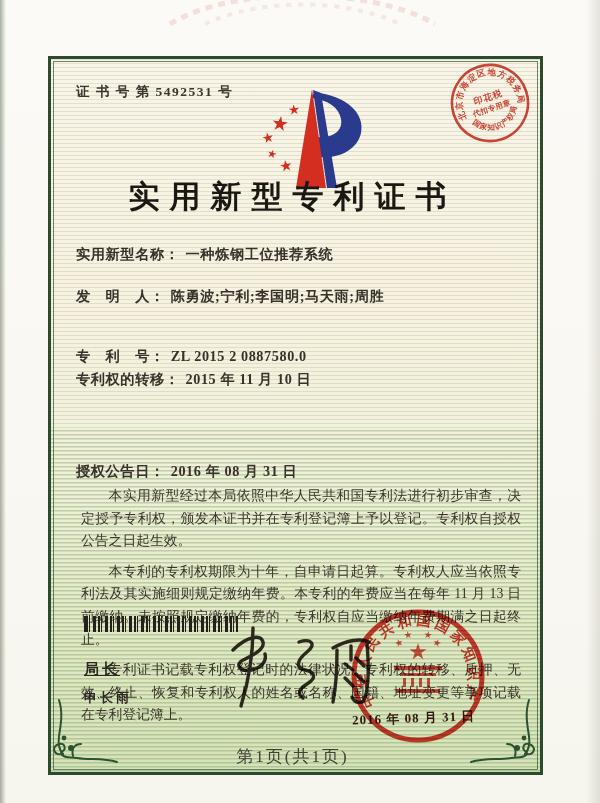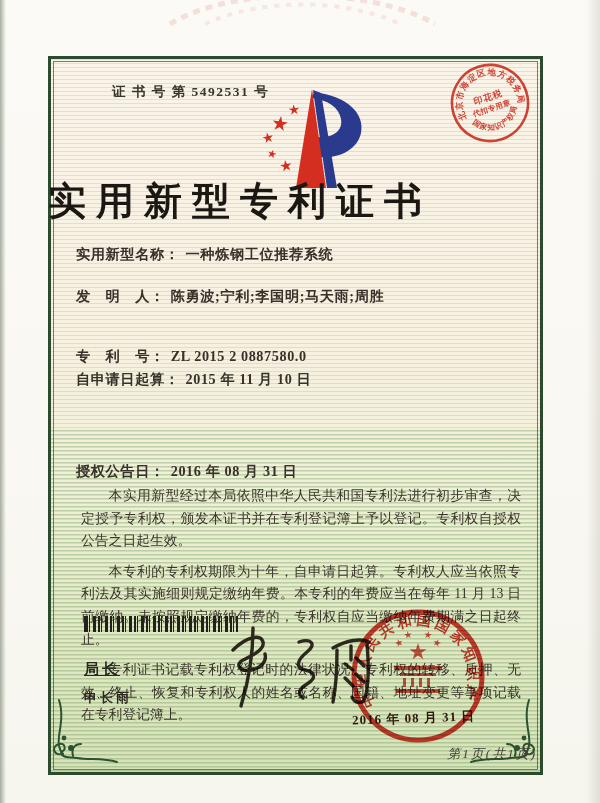--- a/index.html
+++ b/index.html
@@ -19,32 +19,32 @@
     background:linear-gradient(180deg,#faf4e9 0%,#f8f1e1 36%,#f0f0da 60%,#e2e8c6 82%,#d6e2ba 100%);}
   .frame-inner{position:absolute;inset:2px;border:1px solid rgba(58,92,62,.75);}
   .lines-all{position:absolute;inset:0;opacity:.22;
     background:repeating-linear-gradient(180deg,rgba(110,155,85,.9) 0 1px,rgba(110,155,85,0) 1px 4px);}
   .lines-bottom{position:absolute;left:0;right:0;top:52%;bottom:0;opacity:.4;
     background:repeating-linear-gradient(180deg,rgba(105,150,80,.9) 0 1px,rgba(105,150,80,0) 1px 4px);}
 
   .ghost-arcs{position:absolute;left:150px;top:-20px;opacity:.5;}
 
   .cert-number{position:absolute;left:76px;top:83px;font-size:13.5px;font-weight:600;
-    color:#3a352e;letter-spacing:1.5px;white-space:nowrap;margin-left:36px;}
+    color:#3a352e;letter-spacing:1.5px;white-space:nowrap;}
 
   .logo{position:absolute;left:252px;top:86px;}
 
   .tax-stamp{position:absolute;left:447px;top:60px;transform:rotate(-18deg);mix-blend-mode:multiply;opacity:.92;}
   .stamp-arc-top{font-size:8.5px;letter-spacing:1.1px;fill:#cf392a;font-weight:700;}
   .stamp-arc-bottom{font-size:7.5px;letter-spacing:.8px;fill:#cf392a;font-weight:700;}
   .stamp-center1{font-size:9px;letter-spacing:1px;fill:#cf392a;font-weight:700;text-anchor:middle;}
   .stamp-center2{font-size:7.5px;letter-spacing:.4px;fill:#cf392a;font-weight:700;text-anchor:middle;}
 
-  .title{position:absolute;left:48px;top:176px;width:489px;
-    font-size:38px;font-weight:700;color:#1b1713;letter-spacing:10px;}
+  .title{position:absolute;left:48px;top:176px;width:489px;text-align:center;
+    font-size:31px;font-weight:700;color:#1b1713;letter-spacing:10px;}
 
   .row{position:absolute;left:76px;font-size:14.2px;font-weight:600;color:#37312a;
     letter-spacing:.6px;white-space:nowrap;}
   .row .lab{margin-right:6px;}
   .r0{top:245px}.r1{top:287px}.r2{top:347px}.r3{top:370px}.r4{top:409px}.r5{top:462px}
 
   .paras{position:absolute;left:73px;top:477px;width:456px;color:#3b342b;
     font-size:13.8px;line-height:22.6px;text-align:justify;}
   .paras p{margin:8px;text-indent:2em;}
 
@@ -62,22 +62,22 @@
 
   .official-seal{position:absolute;left:336px;top:594px;mix-blend-mode:multiply;opacity:.9;}
   .seal-ring-text{font-size:14.5px;letter-spacing:3.5px;fill:#d8281c;font-weight:700;}
   .seal-date{position:absolute;left:352px;top:709px;width:150px;font-size:13px;font-weight:700;
     color:#401d12;letter-spacing:1px;white-space:nowrap;mix-blend-mode:multiply;transform:rotate(-2deg);}
 
   .ornament{position:absolute;}
   .orn-left{left:49px;top:698px;}
   .orn-right{left:467px;top:698px;transform:scaleX(-1);}
 
-  .footer{position:absolute;left:48px;top:745px;width:489px;text-align:right;
-    font-size:13px;color:#423e36;letter-spacing:2px;font-style:italic;}
+  .footer{position:absolute;left:48px;top:745px;width:489px;text-align:center;
+    font-size:17px;color:#423e36;letter-spacing:2px;}
 </style>
 </head>
 <body>
 
 <div class="page">
   <div class="edge-left"></div>
   <div class="edge-right"></div>
 
   <div class="frame">
     <div class="lines-all"></div>
@@ -121,21 +121,21 @@
   <div class="row r0">
     <span class="lab">实用新型名称：</span><span class="val">一种炼钢工位推荐系统</span>
   </div>
   <div class="row r1">
     <span class="lab">发　明　人：</span><span class="val">陈勇波;宁利;李国明;马天雨;周胜</span>
   </div>
   <div class="row r2">
     <span class="lab">专　利　号：</span><span class="val">ZL 2015 2 0887580.0</span>
   </div>
   <div class="row r3">
-    <span class="lab">自申请日起算：</span><span class="val">2015 年 11 月 10 日</span>
+    <span class="lab">专利权的转移：</span><span class="val">2015 年 11 月 10 日</span>
   </div>
   <div class="row r5">
     <span class="lab">授权公告日：</span><span class="val">2016 年 08 月 31 日</span>
   </div>
 
   <div class="paras">
     <p>本实用新型经过本局依照中华人民共和国专利法进行初步审查，决定授予专利权，颁发本证书并在专利登记簿上予以登记。专利权自授权公告之日起生效。</p>
     <p>本专利的专利权期限为十年，自申请日起算。专利权人应当依照专利法及其实施细则规定缴纳年费。本专利的年费应当在每年 11 月 13 日前缴纳。未按照规定缴纳年费的，专利权自应当缴纳年费期满之日起终止。</p>
     <p>专利证书记载专利权登记时的法律状况。专利权的转移、质押、无效、终止、恢复和专利权人的姓名或名称、国籍、地址变更等事项记载在专利登记簿上。</p>
   </div>

